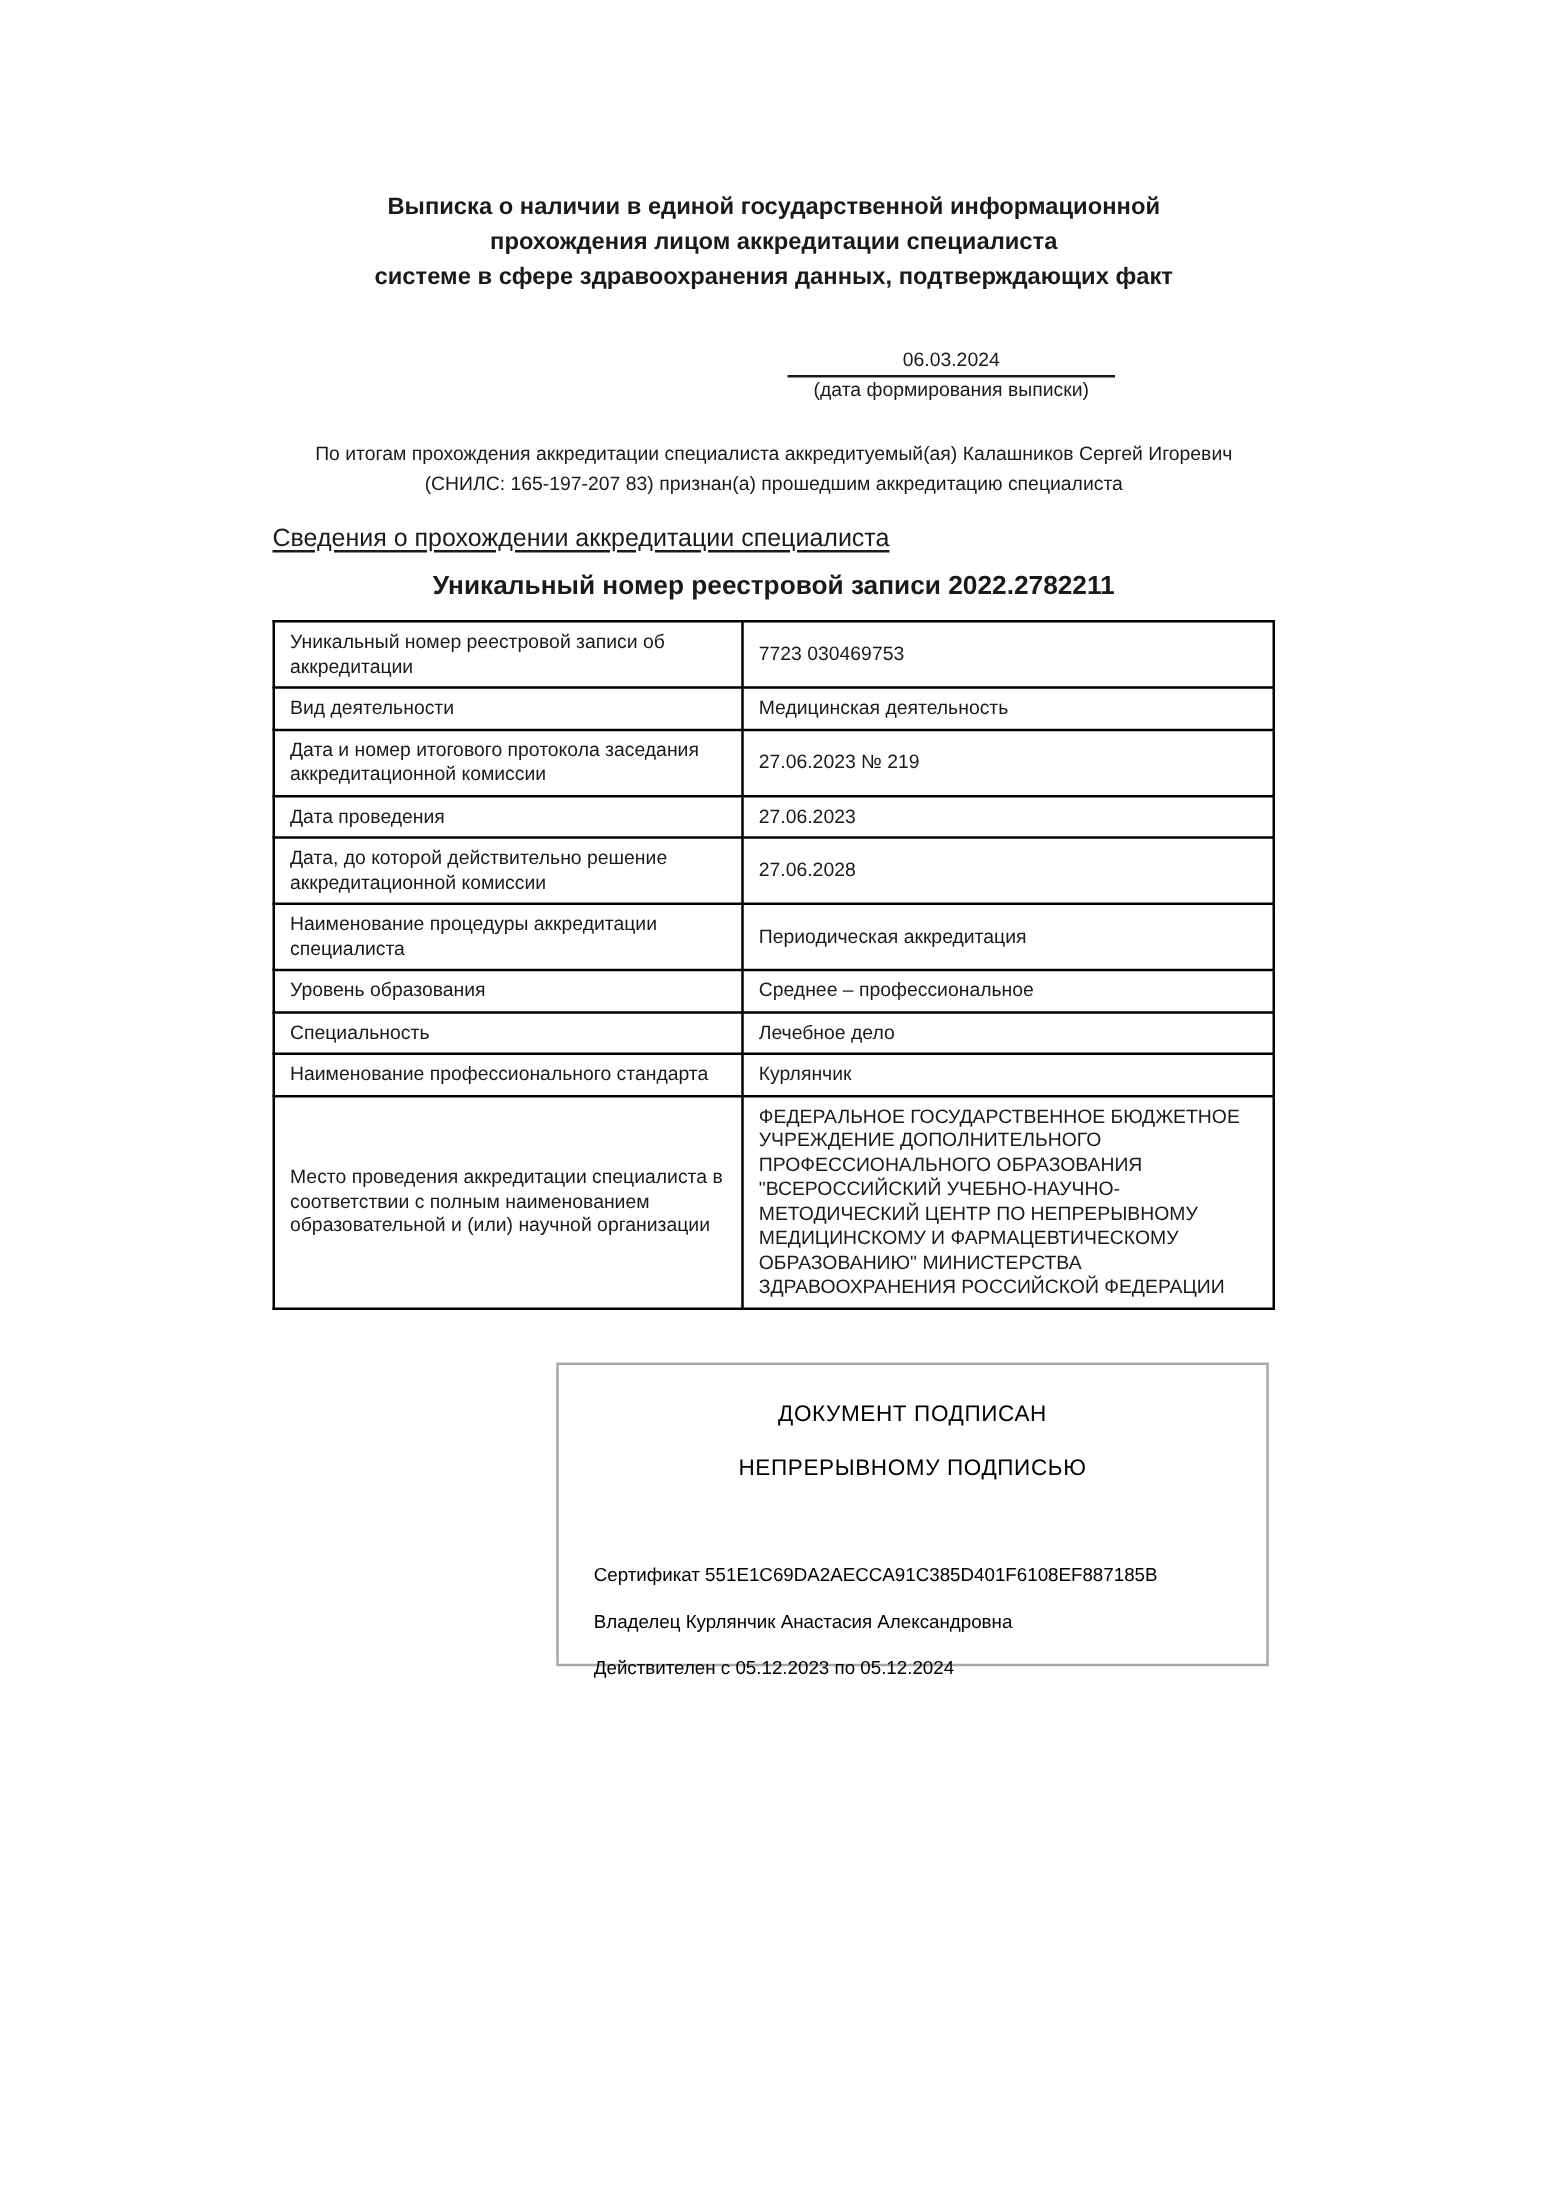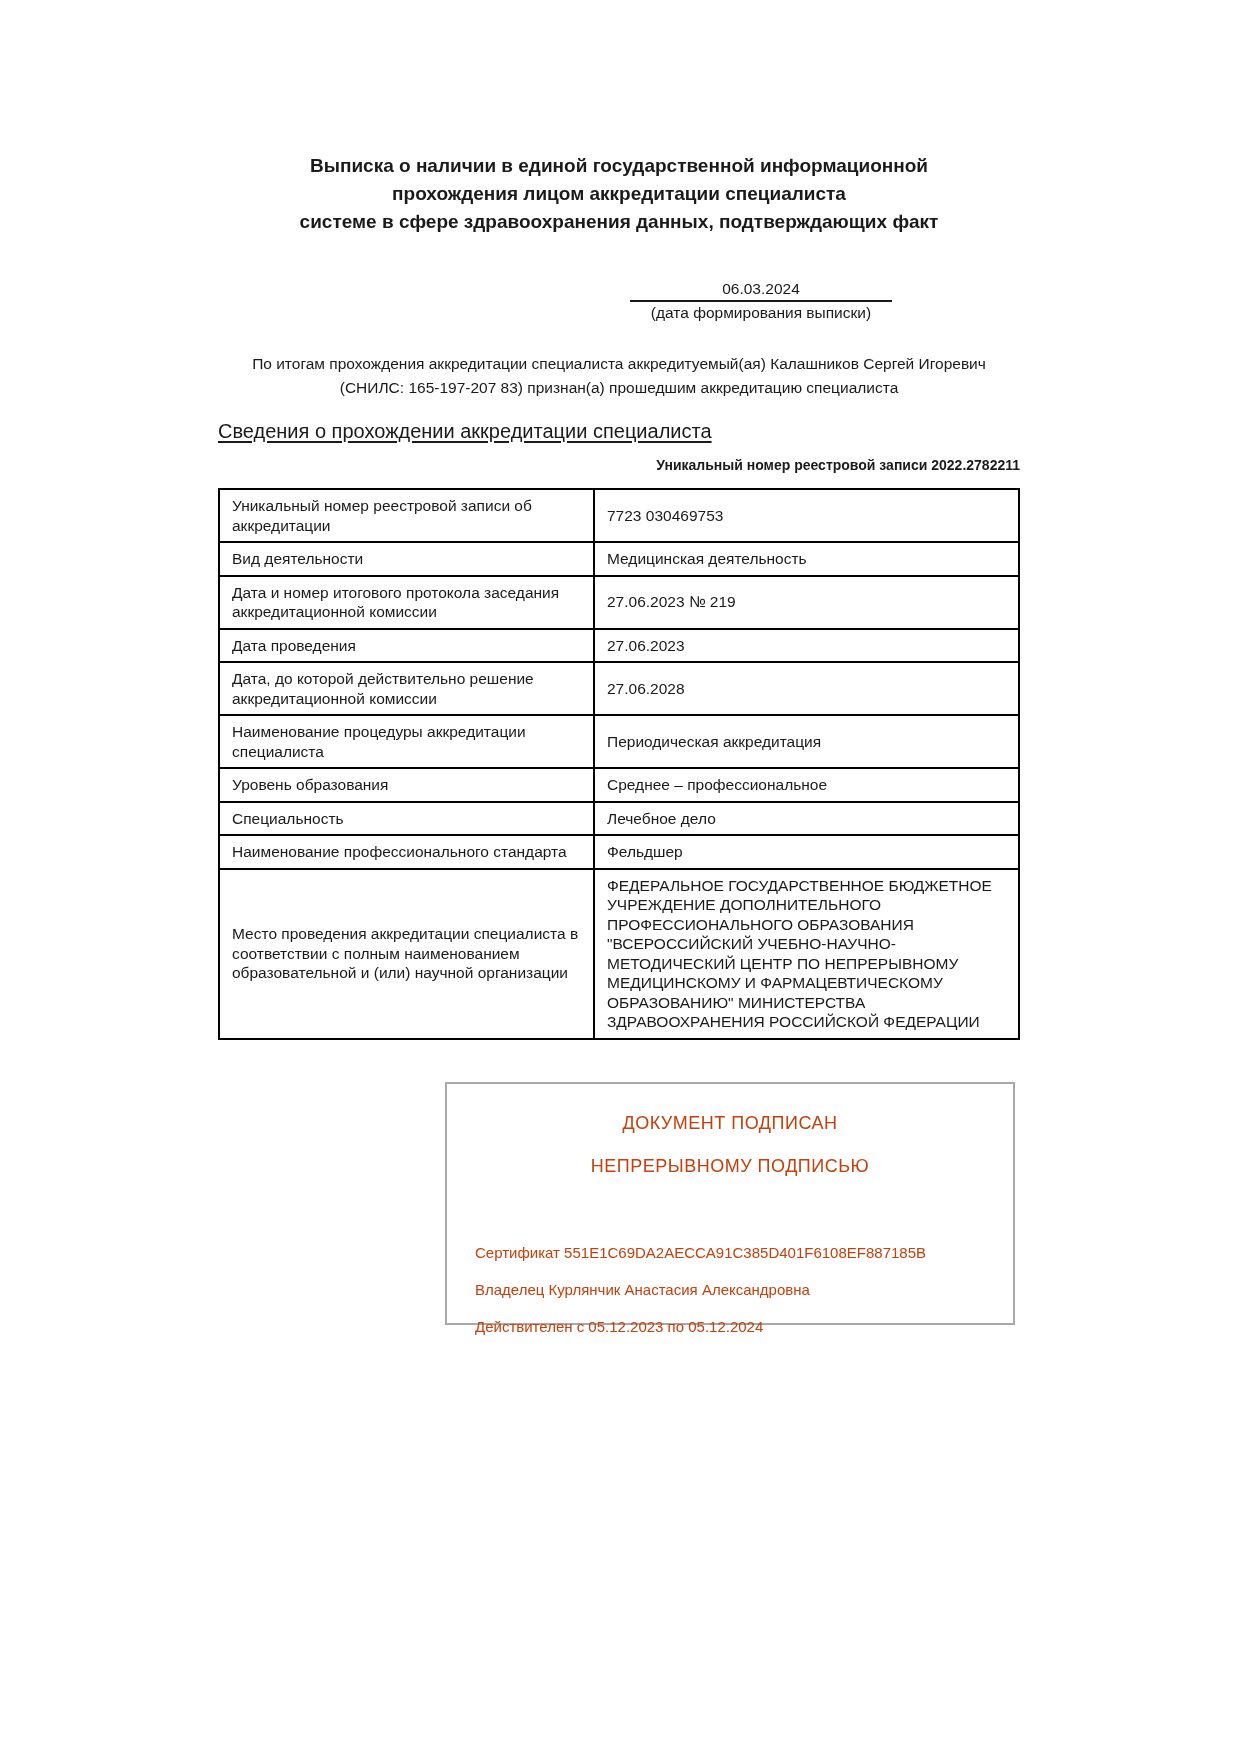--- a/index.html
+++ b/index.html
@@ -49,22 +49,22 @@
   }
   .section-heading {
     margin-top: 20px;
     text-align: left;
     font-size: 20px;
     text-decoration: underline;
     text-underline-offset: 3px;
   }
   .registry-number {
     margin-top: 14px;
-    text-align: right;
-    font-size: 14px;
+    text-align: center;
+    font-size: 21px;
     font-weight: bold;
   }
   table.acc-table {
     margin-top: 15px;
     width: 100%;
     border-collapse: collapse;
     table-layout: fixed;
   }
   table.acc-table td {
     border: 2px solid #000000;
@@ -77,21 +77,21 @@
   table.acc-table td.label-cell { width: 375px; }
   table.acc-table tr.row-short td { height: 33px; }
   table.acc-table tr.row-tall td { height: 53px; }
   table.acc-table tr.row-big td  { height: 126px; vertical-align: middle; }
   .signature-box {
     position: relative;
     width: 570px;
     height: 243px;
     margin: 42px 0 0 227px;
     border: 2px solid #a8a8a8;
-    color: #c2410c;
+    color: #000000;
   }
   .signature-title {
     margin-top: 18px;
     text-align: center;
     font-size: 18px;
     line-height: 43px;
     letter-spacing: 0.5px;
   }
   .signature-details {
     position: absolute;
@@ -160,21 +160,21 @@
         <tr class="row-short">
           <td class="label-cell">Уровень образования</td>
           <td class="value-cell">Среднее – профессиональное</td>
         </tr>
         <tr class="row-short">
           <td class="label-cell">Специальность</td>
           <td class="value-cell">Лечебное дело</td>
         </tr>
         <tr class="row-short">
           <td class="label-cell">Наименование профессионального стандарта</td>
-          <td class="value-cell">Фельдшер</td>
+          <td class="value-cell">Курлянчик</td>
         </tr>
         <tr class="row-big">
           <td class="label-cell">Место проведения аккредитации специалиста в соответствии с полным наименованием образовательной и (или) научной организации</td>
           <td class="value-cell">ФЕДЕРАЛЬНОЕ ГОСУДАРСТВЕННОЕ БЮДЖЕТНОЕ УЧРЕЖДЕНИЕ ДОПОЛНИТЕЛЬНОГО ПРОФЕССИОНАЛЬНОГО ОБРАЗОВАНИЯ "ВСЕРОССИЙСКИЙ УЧЕБНО-НАУЧНО-МЕТОДИЧЕСКИЙ ЦЕНТР ПО НЕПРЕРЫВНОМУ МЕДИЦИНСКОМУ И ФАРМАЦЕВТИЧЕСКОМУ ОБРАЗОВАНИЮ" МИНИСТЕРСТВА ЗДРАВООХРАНЕНИЯ РОССИЙСКОЙ ФЕДЕРАЦИИ</td>
         </tr>
       </tbody>
     </table>
 
     <div class="signature-box">
       <div class="signature-title">

